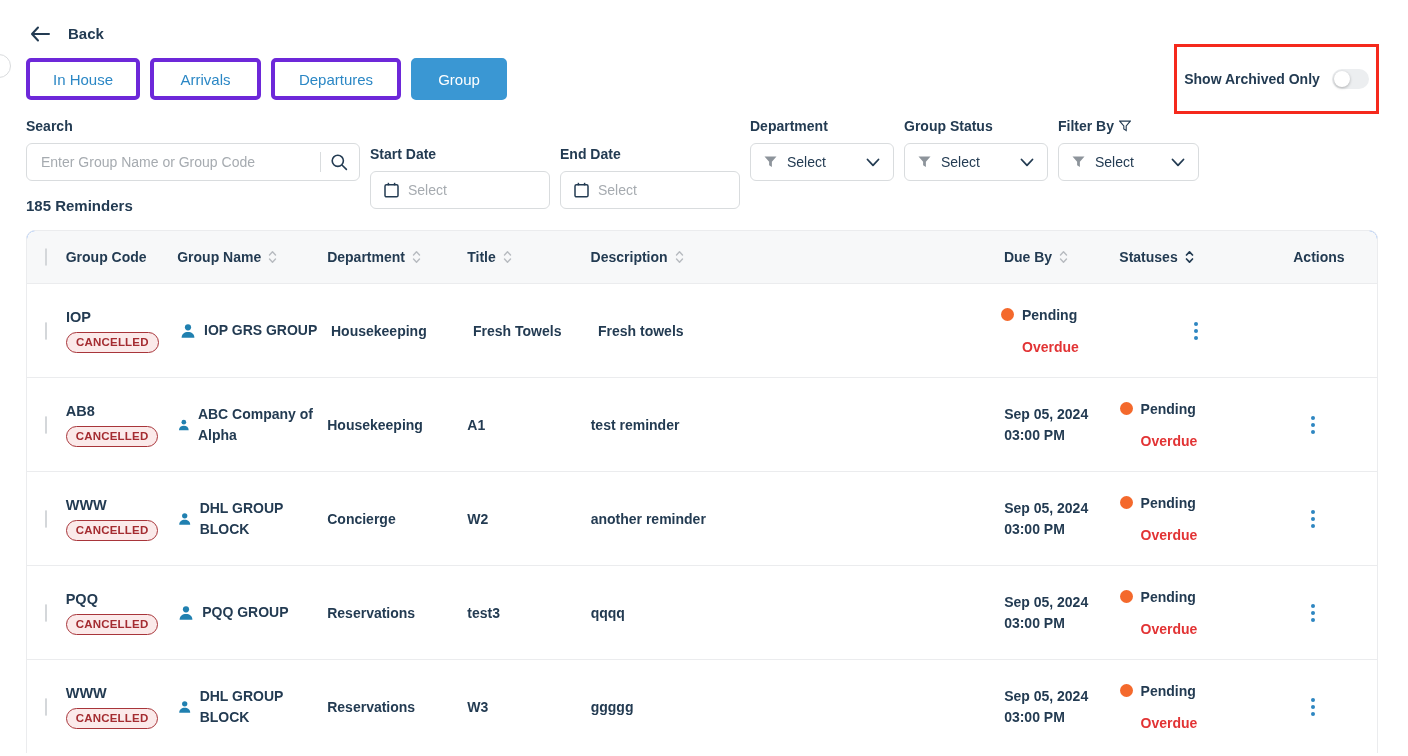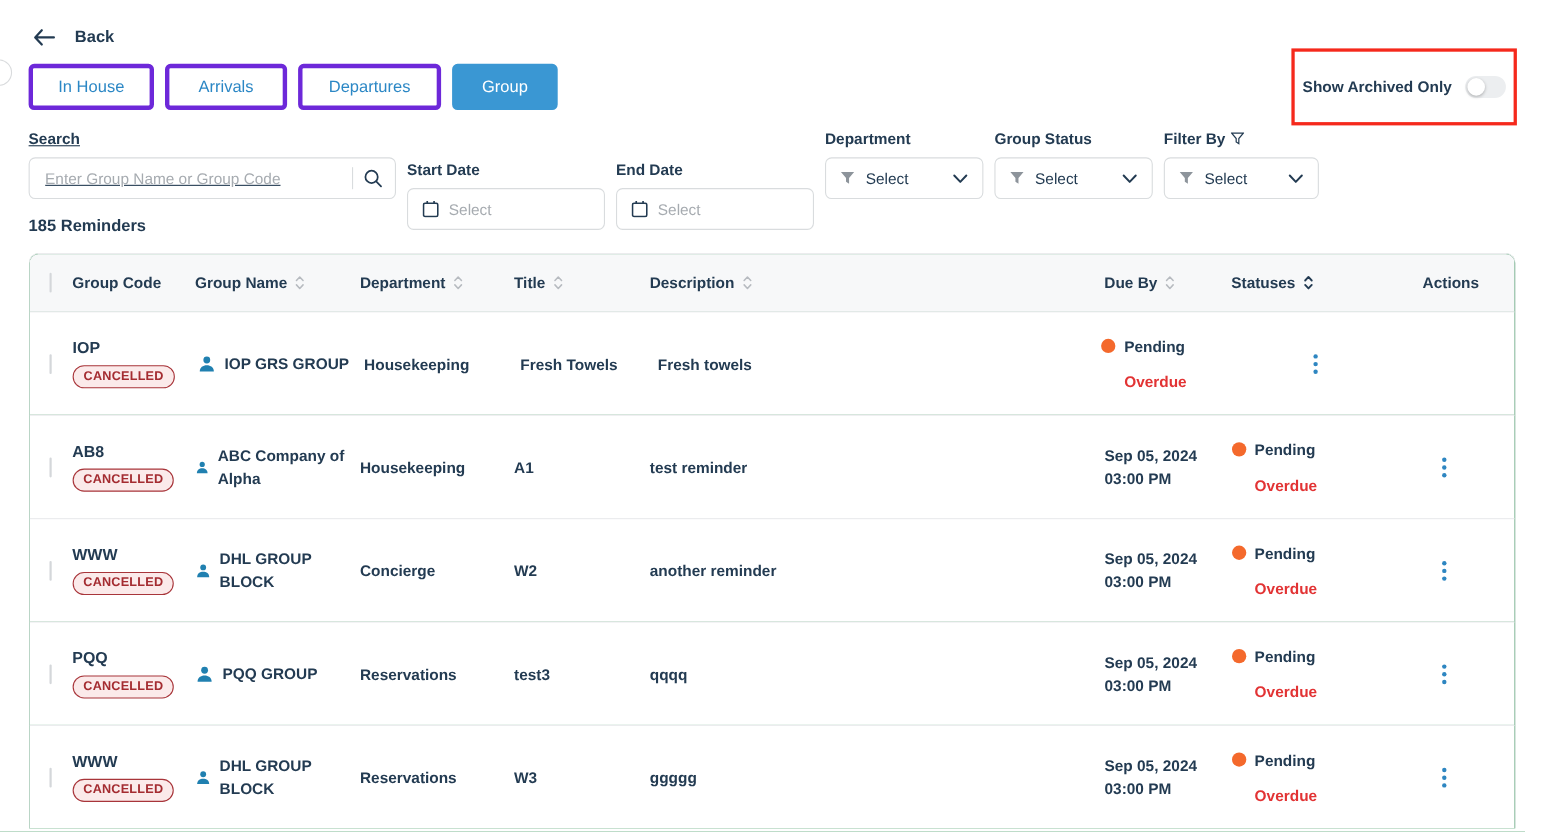--- a/index.html
+++ b/index.html
@@ -55,21 +55,21 @@
     border-radius: 50%; background: #fff; box-shadow: 0 1px 3px rgba(0,0,0,.28);
   }
 
   
   .filters-row { position: absolute; left: 26px; top: 118px; display: flex; gap: 10px; align-items: flex-start; }
   .filter-label { font-size: 14px; font-weight: 700; margin-bottom: 9px; display: flex; align-items: center; gap: 5px; }
   .control {
     height: 38px; border: 1px solid #d9dcde; border-radius: 6px; background: #fff;
     display: flex; align-items: center; cursor: pointer;
   }
-  .f-search { width: 334px; text-decoration: underline; }
+  .f-search { width: 334px; }
   .f-search .control { padding: 0 0 0 14px; cursor: text; }
   .f-search input {
     flex: 1; border: none; outline: none; font-size: 14px; min-width: 0;
     font-family: "Liberation Sans", sans-serif; color: #233b52; background: transparent;
   }
   .f-search input::placeholder { color: #a6abb0; }
   .search-divider { width: 1px; height: 20px; background: #d9dcde; margin-right: 9px; }
   .search-icon-btn { padding: 0 11px 0 0; display: flex; align-items: center; cursor: pointer; }
   .f-date { width: 180px; margin-top: 28px; }
   .f-date .control { padding: 0 13px; gap: 9px; }
@@ -80,21 +80,21 @@
   .select-text { font-size: 14px; color: #233b52; font-weight: 500; margin-left: 10px; }
   .select-chevron { margin-left: auto; display: flex; align-items: center; }
 
   
   .count { position: absolute; left: 26px; top: 197px; font-size: 15px; font-weight: 700; }
 
   
   .table {
     position: absolute; left: 26px; top: 230px; width: 1352px;
     border: 1px solid #ebecee; border-bottom: none; border-radius: 9px 9px 0 0;
-    background: #15803d; overflow: hidden;
+    background: #3b82f6; overflow: hidden;
   }
   .thead {
     height: 52px; background: #f7f8f9; display: flex; align-items: center;
     font-size: 14px; font-weight: 700;
   }
   .trow {
     height: 94px; display: flex; align-items: center; border-top: 1px solid #ebecee;
     font-size: 14px; background: #fff;
   }
   .col-check  { width: 39px;  padding-left: 18px; }

